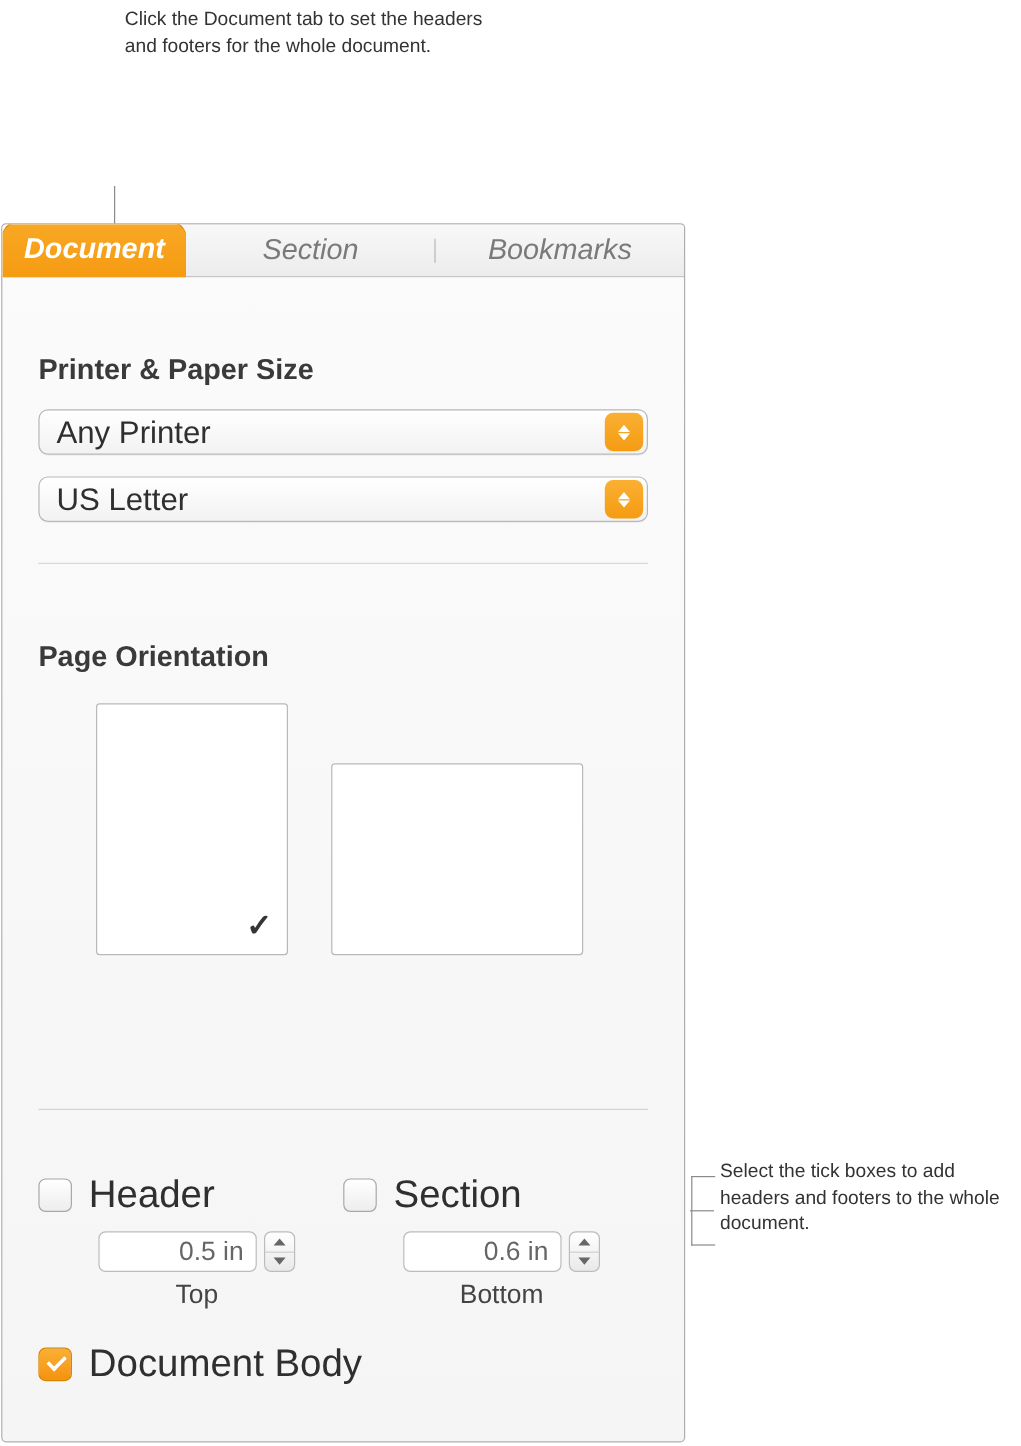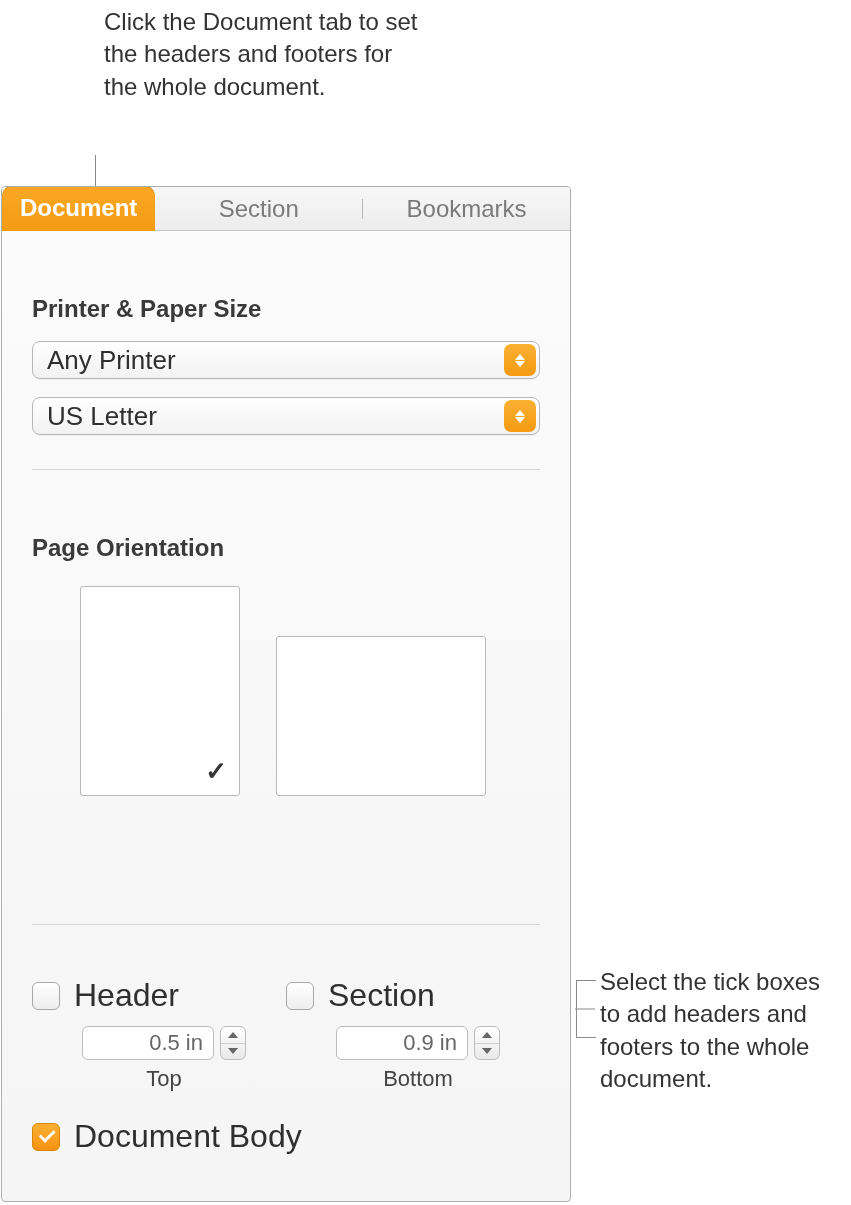--- a/index.html
+++ b/index.html
@@ -9,21 +9,21 @@
     width: 851px;
     height: 1205px;
     position: relative;
     font-size: 22px;
     color: #353535;
   }
 
   
   .callout {
     position: absolute;
-    font-size: 24px;
+    font-size: 16px;
     line-height: 1.35;
     color: #333;
   }
   .callout-top   { left: 104px; top: 6px; width: 320px; }
   .callout-right { left: 600px; top: 966px; width: 240px; }
 
   
   .leader-vert {
     position: absolute;
     left: 95px; top: 155px; width: 1px; height: 32px;
@@ -64,20 +64,21 @@
     background: linear-gradient(#f8f8f8,#ececec);
     border-bottom: 1px solid #c6c6c6;
     font-size: 24px;
   }
   .tab {
     display: flex;
     align-items: center;
     justify-content: center;
     height: 42px;
     position: relative;
+    font-style: italic;
   }
   .tab.active {
     background: linear-gradient(#f9a825,#f59b12);
     color: #fff;
     font-weight: 600;
     border-radius: 12px 12px 0 0;
     padding: 0 18px;
     margin-top: -1px;
     height: 46px;
     box-shadow: 0 1px 0 #d48100 inset;
@@ -340,21 +341,21 @@
         </div>
         <div class="stepper-caption">Top</div>
       </div>
 
       <div class="hf-col">
         <div class="hf-ck-row">
           <span class="chk"></span>
           <span class="hf-label">Section</span>
         </div>
         <div class="stepper">
-          <div class="stepper-field">0.9 in</div>
+          <div class="stepper-field">0.6 in</div>
           <div class="stepper-btns">
             <div class="up"></div>
             <div class="down"></div>
           </div>
         </div>
         <div class="stepper-caption">Bottom</div>
       </div>
     </div>
 
     <div class="docbody-row">

